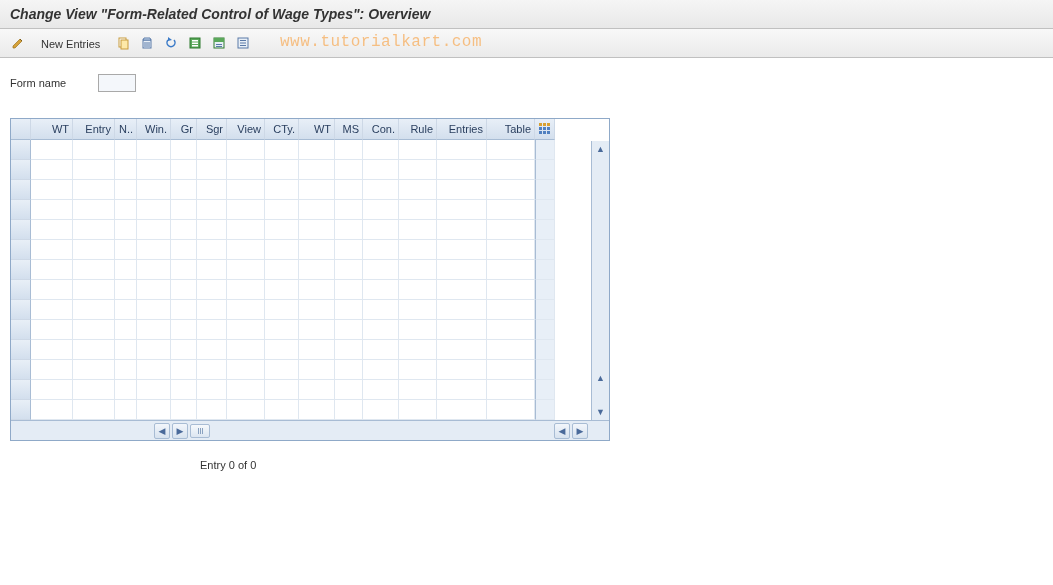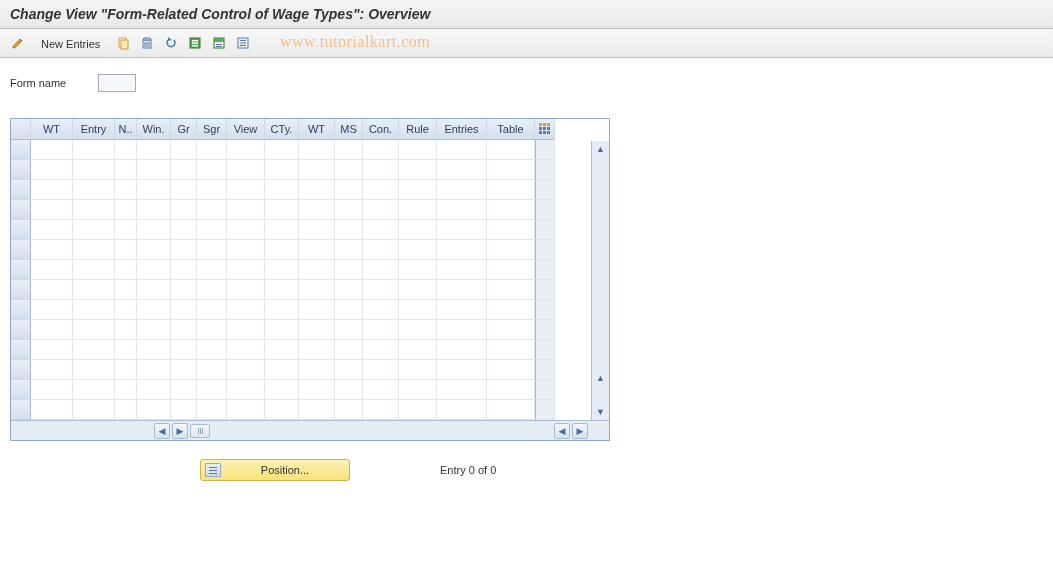--- a/index.html
+++ b/index.html
@@ -52,21 +52,21 @@
       border: 1px solid transparent;
       border-radius: 2px;
     }
     .watermark {
       position: absolute;
       left: 280px;
       top: 4px;
       font-size: 16px;
       color: #f7b267;
       opacity: 0.8;
-      font-family: Liberation Serif, serif;
+      font-family: Liberation Mono, monospace;
       letter-spacing: 0.5px;
     }
 
     
     .form-row {
       padding: 16px 10px 8px 10px;
       display: flex;
       align-items: center;
       gap: 32px;
     }
@@ -95,21 +95,21 @@
     }
     .grid-header {
       background: linear-gradient(to bottom, #e8eff7, #d3dfed);
       border-bottom: 1px solid #a8bcd4;
       border-right: 1px solid #cdd8e6;
       padding: 4px 3px;
       color: #2a3f5f;
       font-weight: normal;
       white-space: nowrap;
       overflow: hidden;
-      text-align: center;
+      text-align: right;
     }
     .grid-header.corner {
       background: linear-gradient(to bottom, #e8eff7, #d3dfed);
     }
     .grid-header.config {
       display: flex;
       align-items: center;
       justify-content: center;
     }
     .config-icon {
@@ -589,18 +589,14 @@
         </span>
     </div>
     <div class="seg right">
       <span class="arrow">◀</span>
       <span class="arrow">▶</span>
     </div>
   </div>
 </div>
 
 <div class="position-bar">
-  <button class="position-btn">
-    <span class="p-icon"></span>
-    <span style="flex:1; text-align:center;">Position...</span>
-  </button>
   <span class="entry-label">Entry 0 of 0</span>
 </div>
 
 </body></html>

